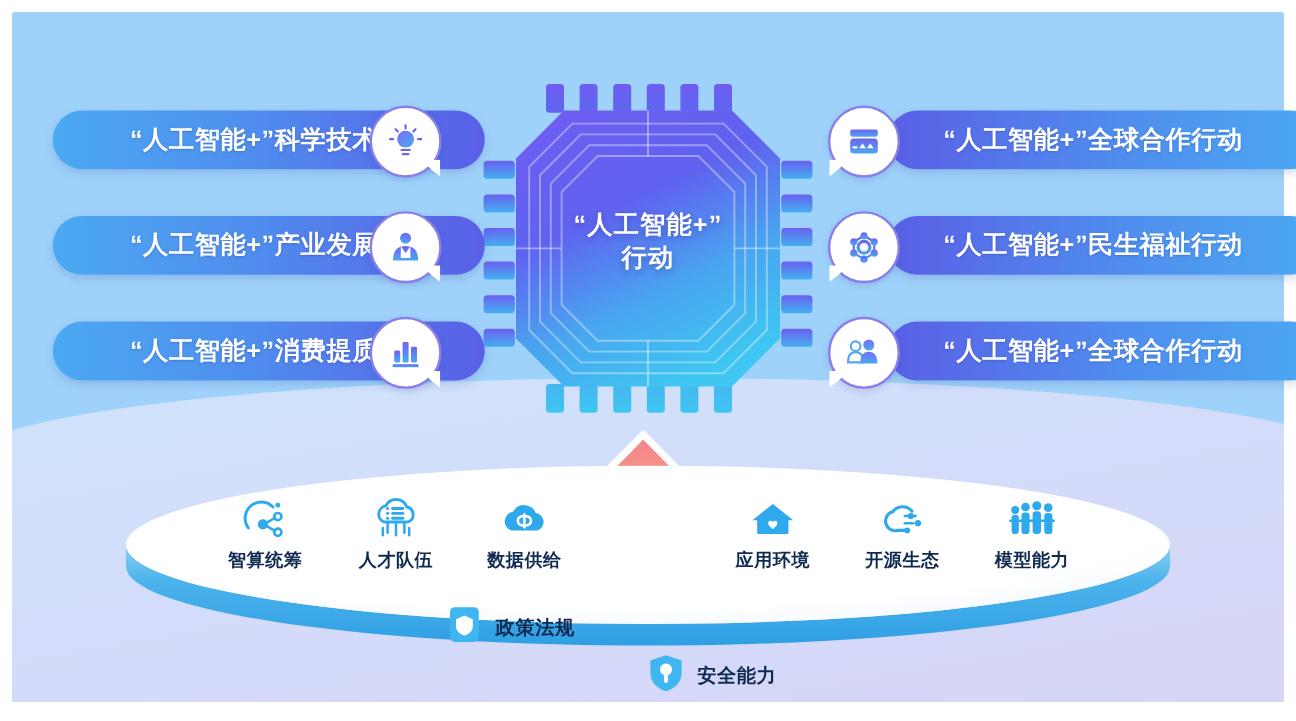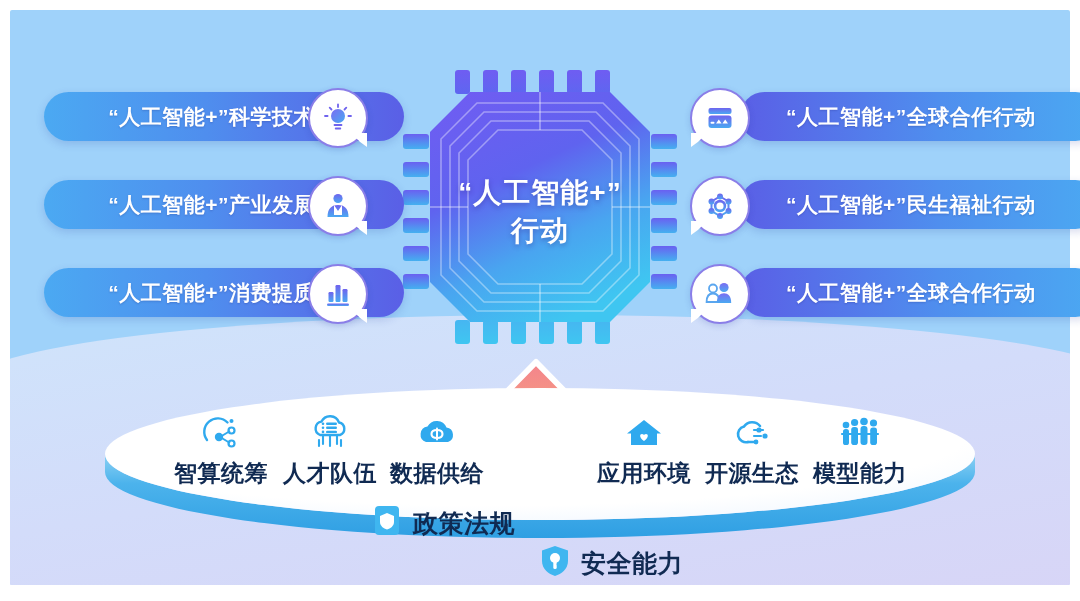--- a/index.html
+++ b/index.html
@@ -65,47 +65,47 @@
   .badge.tail-right::after{right:-1px;bottom:-1px;
     clip-path:polygon(0 0,100% 0,100% 100%,55% 62%);}
   .badge.tail-left::after{left:-1px;bottom:-1px;
     clip-path:polygon(0 0,100% 0,45% 62%,0 100%);}
   .badge svg{position:relative;z-index:2;}
 
   
   .chip-wrap{position:absolute;left:400px;top:62px;width:280px;height:290px;}
   .chip-title{
     position:absolute;left:0;right:0;top:112px;text-align:center;
-    color:#ffffff;font-size:28px;font-weight:700;line-height:1.35;
+    color:#ffffff;font-size:21px;font-weight:700;line-height:1.35;
     letter-spacing:1px;z-index:5;
     text-shadow:0 2px 5px rgba(40,30,120,.35);
     pointer-events:none;
   }
 
   
   .arrow{position:absolute;left:477px;top:358px;width:118px;height:150px;}
 
   
   .disc{position:absolute;left:105px;top:388px;width:870px;height:170px;}
 
   
   .found-item{
     position:absolute;display:flex;flex-direction:column;align-items:center;
     width:128px;
   }
   .found-item .ico{height:44px;display:flex;align-items:flex-end;justify-content:center;}
   .found-item .lbl{
-    margin-top:5px;color:#102a52;font-size:23px;font-weight:700;
+    margin-top:5px;color:#102a52;font-size:15px;font-weight:700;
     white-space:nowrap;letter-spacing:.5px;
   }
   .found-row2{
     position:absolute;display:flex;align-items:center;gap:11px;
   }
   .found-row2 .lbl{
-    color:#102a52;font-size:25px;font-weight:700;white-space:nowrap;letter-spacing:.5px;
+    color:#102a52;font-size:16px;font-weight:700;white-space:nowrap;letter-spacing:.5px;
   }
 </style>
 </head>
 <body>
 
 <div id="stage">
 
   <div class="bg-sky">
     <div class="bg-lower2"></div>
     <div class="bg-lower"></div>

